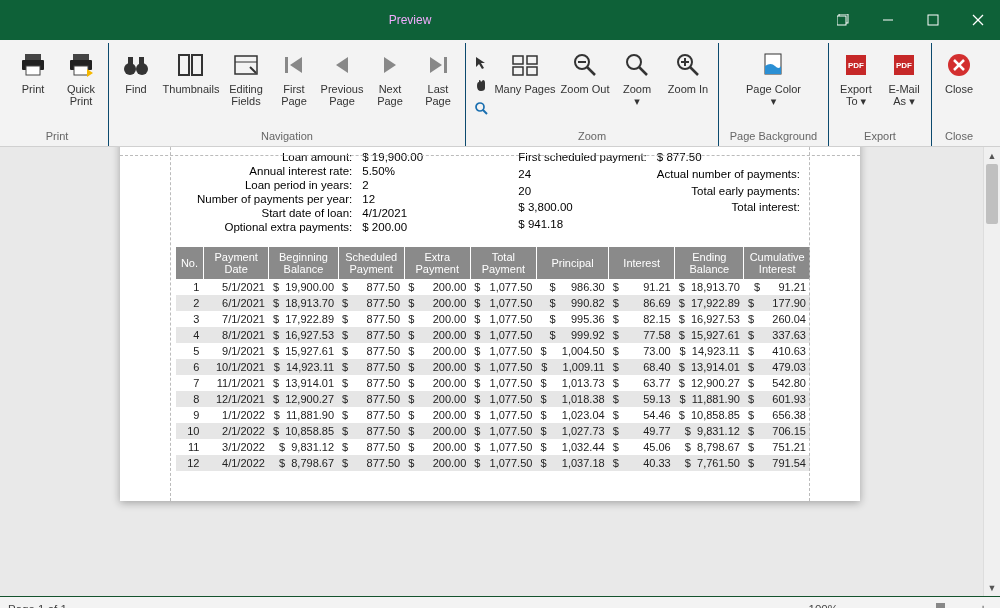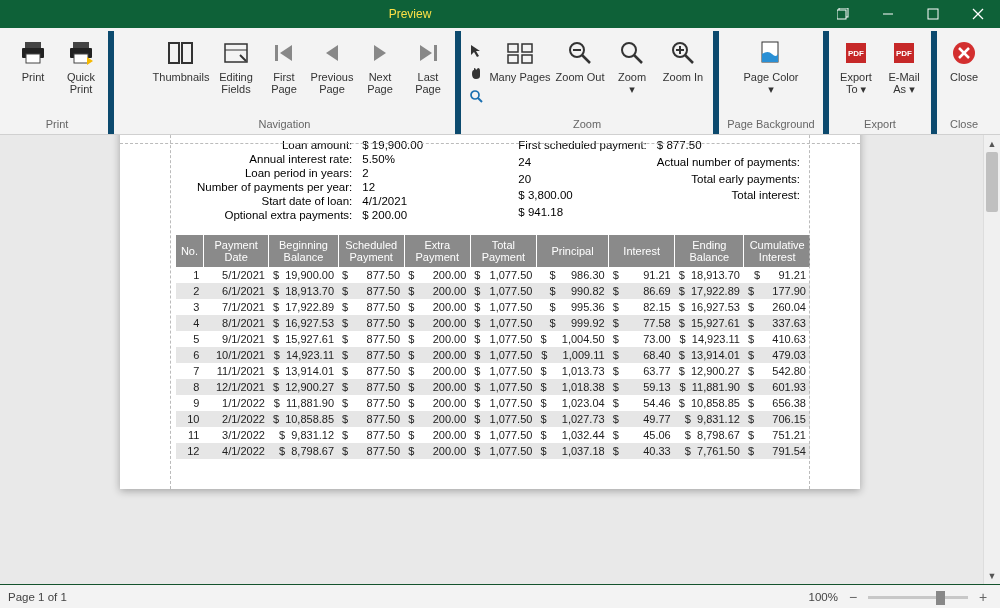--- a/index.html
+++ b/index.html
@@ -1,24 +1,24 @@
 <!DOCTYPE html>
 <html><head>
 <meta charset="utf-8">
 <style>
 * { box-sizing: border-box; margin: 0; padding: 0; font-family: "Segoe UI", Tahoma, sans-serif; }
 body { background: #fff; overflow: hidden; width: 1000px; height: 608px; }
 
-.titlebar { background: #0e6138; height: 28px; display: flex; align-items: center; color: #fde047; font-size: 12px; }
+.titlebar { background: #0e6138; height: 40px; display: flex; align-items: center; color: #f0abfc; font-size: 12px; }
 .titlebar .title { flex: 1; text-align: center; }
 .tbtn { width: 45px; height: 28px; display: flex; align-items: center; justify-content: center; cursor: pointer; }
 .tbtn svg { stroke: #fff; fill: none; }
 
 .ribbon { background: #f3f3f3; border-bottom: 1px solid #d0d0d0; display: flex; height: 107px; padding: 3px 6px 0; }
-.rgroup { display: flex; flex-direction: column; align-items: center; border-right: 6px solid #0c4a6e; padding: 0 4px; }
+.rgroup { display: flex; flex-direction: column; align-items: center; border-right: 1px solid #0c4a6e; padding: 0 4px; }
 .rgroup:last-child { border-right: none; }
 .rgroup-items { display: flex; flex: 1; align-items: flex-start; gap: 2px; padding-top: 4px;}
 .rgroup-label { font-size: 11px; color: #666; padding: 3px 0 4px; }
 .ritem { display: flex; flex-direction: column; align-items: center; width: 52px; padding: 2px 0; cursor: pointer; }
 .ritem.narrow { width: 46px; }
 .ritem .ricon { width: 32px; height: 32px; display: flex; align-items: center; justify-content: center; }
 .ritem .rlabel { font-size: 11px; text-align: center; line-height: 12px; margin-top: 2px; min-height: 24px; color: #333; }
 .small-col { display:flex; flex-direction:column; gap:1px; padding-top:4px; }
 .small-btn { width:22px; height:22px; display:flex; align-items:center; justify-content:center; cursor:pointer;}
 
@@ -110,21 +110,32 @@
             </svg>
           </div>
         <div class="rlabel">Quick<br>Print</div>
       </div>
     </div>
     <div class="rgroup-label">Print</div>
   </div>
 
   <div class="rgroup">
     <div class="rgroup-items">
-      <div class="ritem" style="width:60px;margin-left:33px;">
+      <div class="ritem narrow">
+        <div class="ricon">
+            <svg width="28" height="24">
+              <circle cx="8" cy="16" r="6" fill="#333"></circle>
+              <circle cx="20" cy="16" r="6" fill="#333"></circle>
+              <rect x="6" y="4" width="5" height="8" fill="#333"></rect>
+              <rect x="17" y="4" width="5" height="8" fill="#333"></rect>
+            </svg>
+          </div>
+        <div class="rlabel">Find</div>
+      </div>
+      <div class="ritem" style="width:60px;">
         <div class="ricon">
             <svg width="28" height="24">
               <rect x="2" y="2" width="10" height="20" fill="none" stroke="#333" stroke-width="2"></rect>
               <rect x="15" y="2" width="10" height="20" fill="none" stroke="#333" stroke-width="2"></rect>
             </svg>
           </div>
         <div class="rlabel">Thumbnails</div>
       </div>
       <div class="ritem narrow">
         <div class="ricon">

